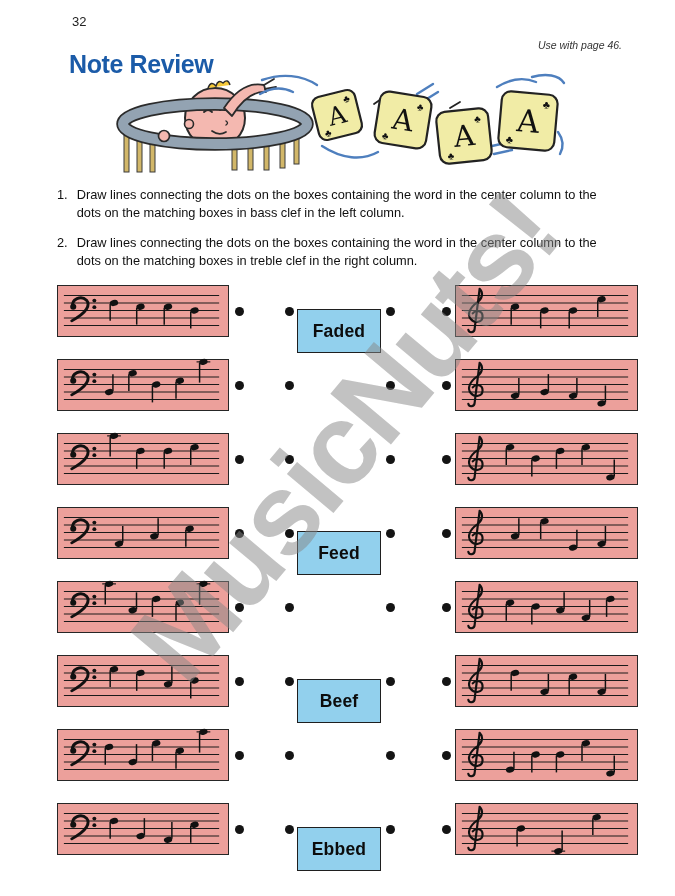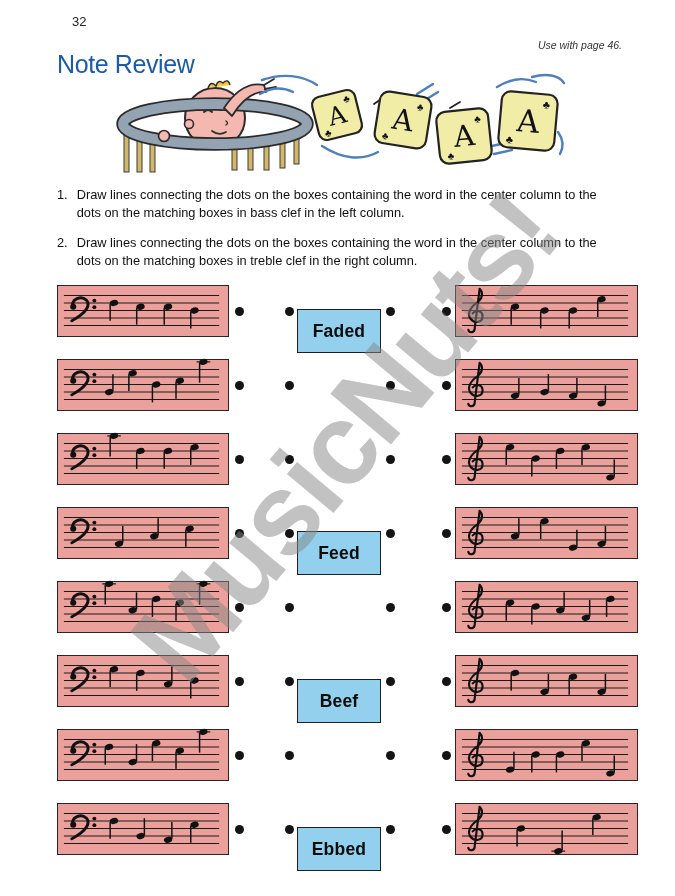--- a/index.html
+++ b/index.html
@@ -1,20 +1,20 @@
 <!DOCTYPE html>
 <html><head>
 <meta charset="utf-8">
 <style>
   html,body{margin:0;padding:0;background:#ffffff;}
   .page{position:relative;width:675px;height:896px;background:#ffffff;overflow:hidden;
         font-family:"Liberation Sans",sans-serif;color:#111;}
   .page-number{position:absolute;left:56px;top:14px;font-size:13px;color:#222;margin-left:16px;}
   .usage-note{position:absolute;right:53px;top:39px;font-size:10.5px;font-style:italic;color:#333;}
-  .title{position:absolute;left:57px;top:50px;margin:0;font-size:25px;font-weight:normal;
+  .title{position:absolute;left:69px;top:50px;margin:0;font-size:25px;font-weight:bold;
          color:#1b5ba8;letter-spacing:-0.4px;}
   .illustration{position:absolute;left:112px;top:74px;width:458px;height:110px;}
   .instructions{position:absolute;left:57px;top:186px;width:566px;}
   .instr{display:flex;gap:9px;font-size:12.8px;line-height:1.38;color:#101010;margin-bottom:13px;}
   .instr .num{flex:0 0 auto;}
   .rows{position:absolute;left:0;top:0;width:675px;height:896px;}
   .row{position:absolute;left:0;width:675px;height:52px;}
   .pinkbox{position:absolute;top:0;height:52px;background:#eca09b;border:1.6px solid #262626;
            box-sizing:border-box;}
   .pinkbox svg{position:absolute;left:0;top:0;}

